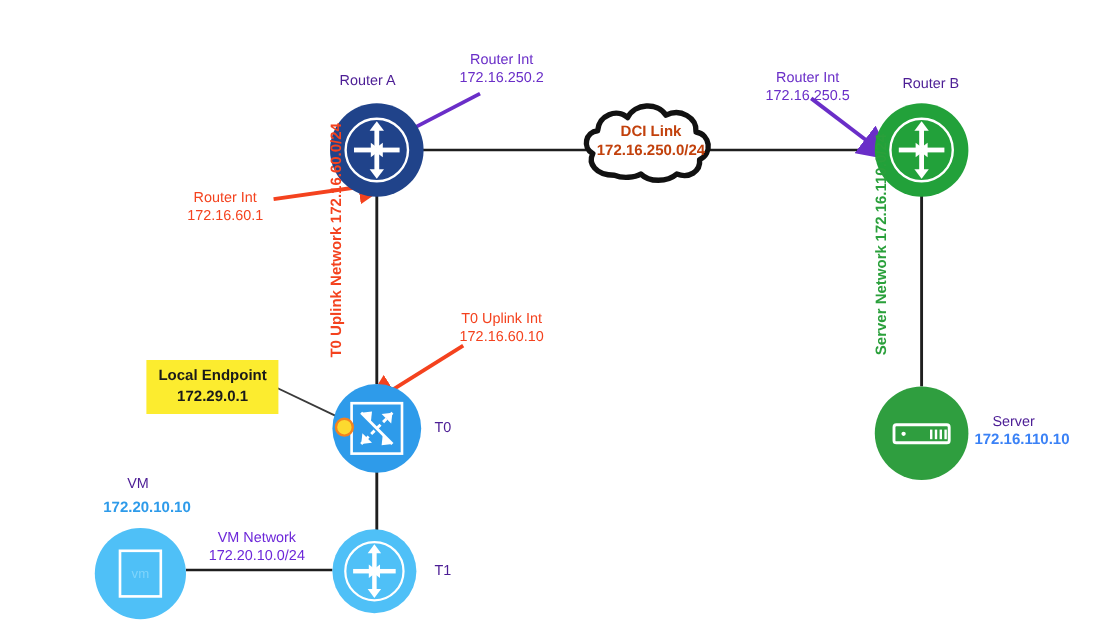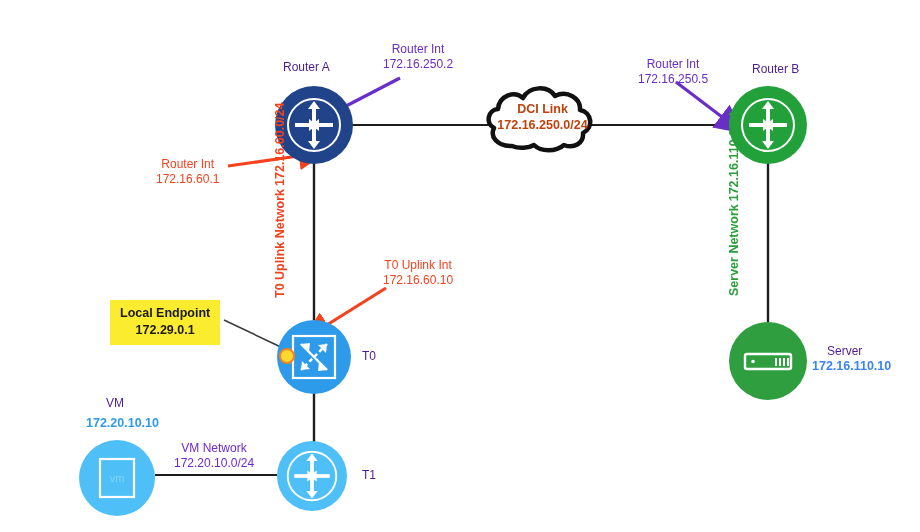--- a/index.html
+++ b/index.html
@@ -258,21 +258,21 @@
   <div class="ann red" style="left:156px; top:157px;">
     <div>Router Int</div>
     <div>172.16.60.1</div>
   </div>
 
   <div class="ann red" style="left:383px; top:258px;">
     <div>T0 Uplink Int</div>
     <div>172.16.60.10</div>
   </div>
 
-  <div class="callout" style="left:110px; top:300px;">
+  <div class="callout" style="left:122px; top:300px;">
     <div>Local Endpoint</div>
     <div>172.29.0.1</div>
   </div>
 
   <div class="rot" style="left:272px; top:298px; color:#f4421e;">
     <div style="display:flex; gap:3px;">
       <span>T0 Uplink Network</span>
       <span>172.16.60.0/24</span>
     </div>
   </div>

